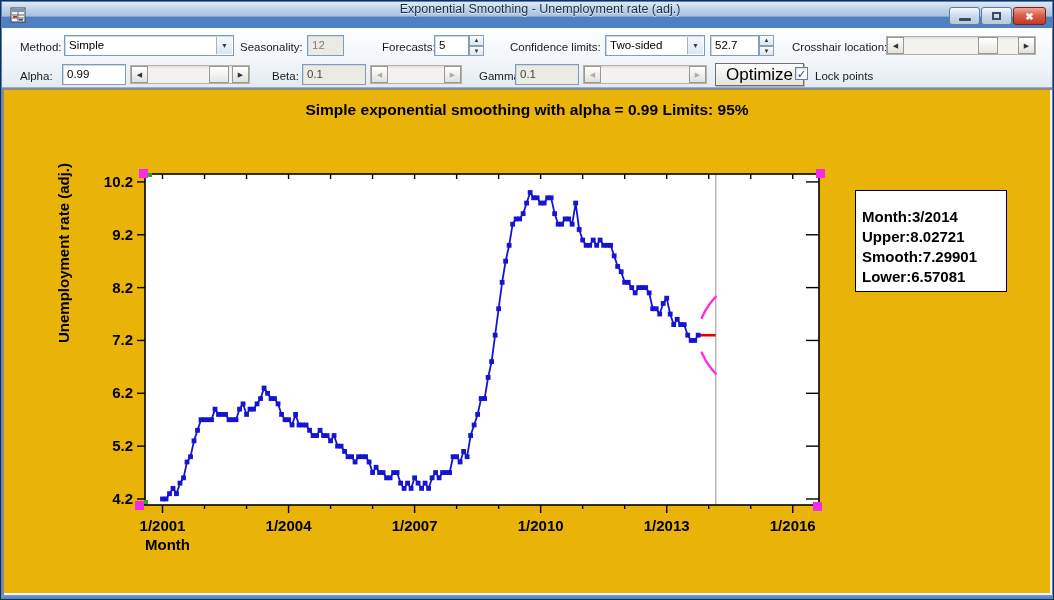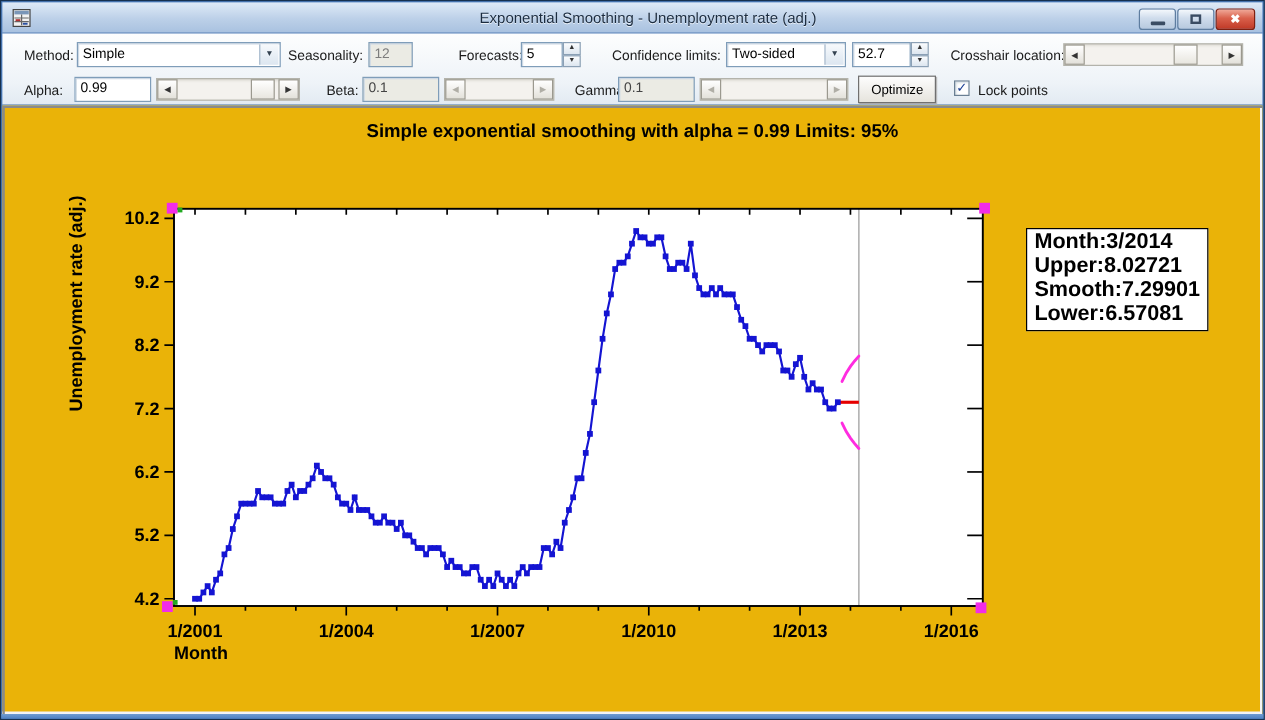--- a/index.html
+++ b/index.html
@@ -5,21 +5,21 @@
   * { margin:0; padding:0; box-sizing:border-box; }
   html,body { width:1054px; height:600px; font-family:"Liberation Sans", sans-serif; }
   #window {
     position:relative; width:1054px; height:600px;
     background:#4f81c2;
     border:1px solid #16304f;
     overflow:hidden;
   }
   
   #titlebar {
-    position:absolute; left:1px; top:1px; right:1px; height:26px;
+    position:absolute; left:1px; top:1px; right:1px; height:15px;
     background:linear-gradient(#dfeaf7, #bcd0e8 55%, #a9c2e0);
     border-bottom:1px solid #8aa6c8;
     display:flex; align-items:center;padding-left:26px;
   }
   #app-icon { position:absolute; left:8px; top:5px; width:16px; height:16px; }
   #window-title {
     width:100%; text-align:center; font-size:12.5px; color:#1b2c40;
     text-shadow:0 1px 0 rgba(255,255,255,.7);
   }
   .winbtns { position:absolute; right:6px; top:5px; display:flex; gap:1px; }
@@ -75,21 +75,21 @@
     display:flex;align-items:center;justify-content:center;
     font-size:7px; color:#333; cursor:pointer;
   }
   .sbtn.left { left:0; } .sbtn.right { right:0; }
   .sbtn.dis { color:#b0aea6; }
   .sthumb { position:absolute; top:0; width:20px; height:17px;
     background:linear-gradient(#ffffff,#e8e6df); border:1px solid #9b998f; cursor:grab; }
   #optimize-button {
     position:absolute; top:35px; height:23px; padding:0 10px;
     background:linear-gradient(#fdfdfd,#e6e4dd); border:1px solid #707070;
-    box-shadow:1px 1px 0 #b8b8b8; font-size:11px; cursor:pointer;
+    box-shadow:1px 1px 0 #b8b8b8; font-size:17px; cursor:pointer;
   }
   #optimize-button span::first-letter { text-decoration:underline; }
   .checkbox {
     position:absolute; top:39px; width:13px; height:13px; background:#fff;
     border:1px solid #6a7f93; box-shadow:inset 1px 1px 2px #cfd8e0;
     font-size:11px; line-height:12px; text-align:center; color:#1c3f94; cursor:pointer;
   }
   
   #client {
     position:absolute; left:1px; right:1px; top:87px; bottom:4px;
@@ -107,22 +107,22 @@
     font-weight:bold; font-size:15px; white-space:nowrap;
     transform:rotate(-90deg) translateX(-50%);
   }
   #x-axis-title {
     position:absolute; left:143px; width:674px; top:448px; text-align:left;
     font-weight:bold; font-size:15px;
   }
   #chart-svg { position:absolute; left:0; top:0; }
   #info-box {
     position:absolute; left:853px; top:102px; width:152px;
-    background:#fff; border:1px solid #000; padding:0 6px 4px 6px;
-    font-weight:bold; font-size:18px; line-height:20px; color:#000;
+    background:#fff; border:1px solid #000; padding:16px 6px 4px 6px;
+    font-weight:bold; font-size:15px; line-height:20px; color:#000;
   }
   #bottom-edge { position:absolute; left:0; right:0; bottom:0; height:4px;
     background:linear-gradient(#6f9bd1,#4f81c2); }
 </style>
 </head>
 <body>
 
 <div id="window">
 
   <div id="titlebar">

